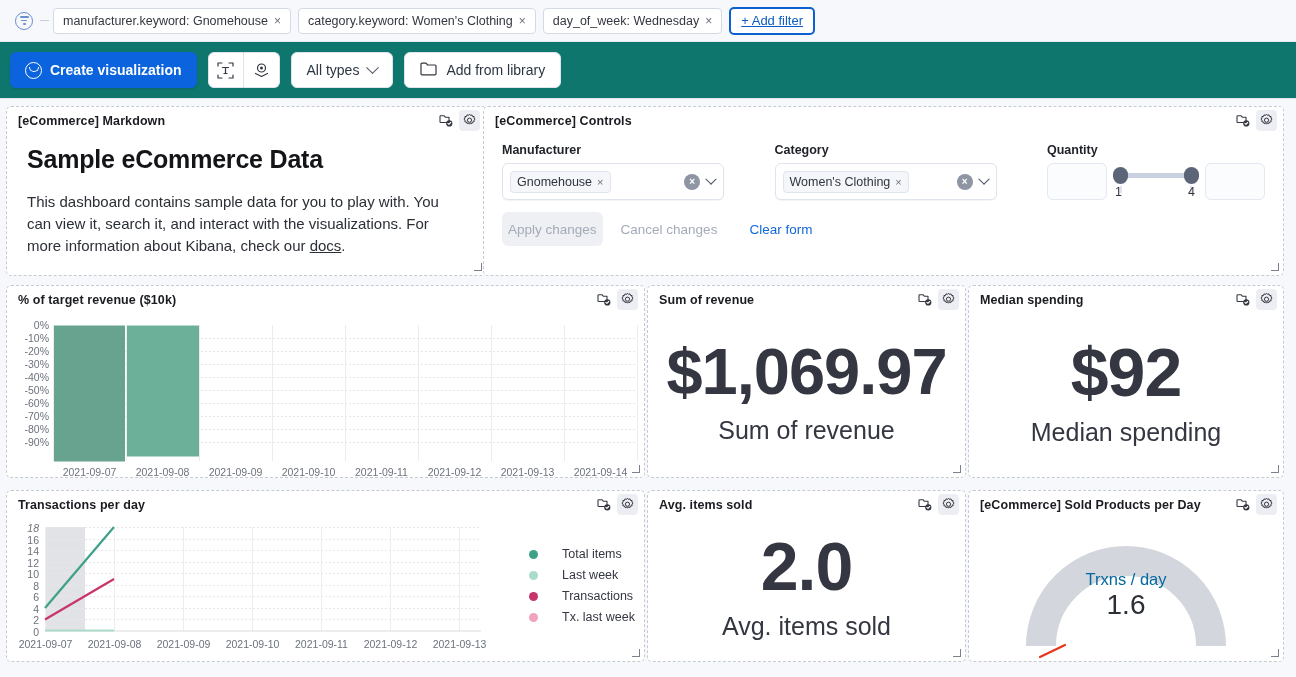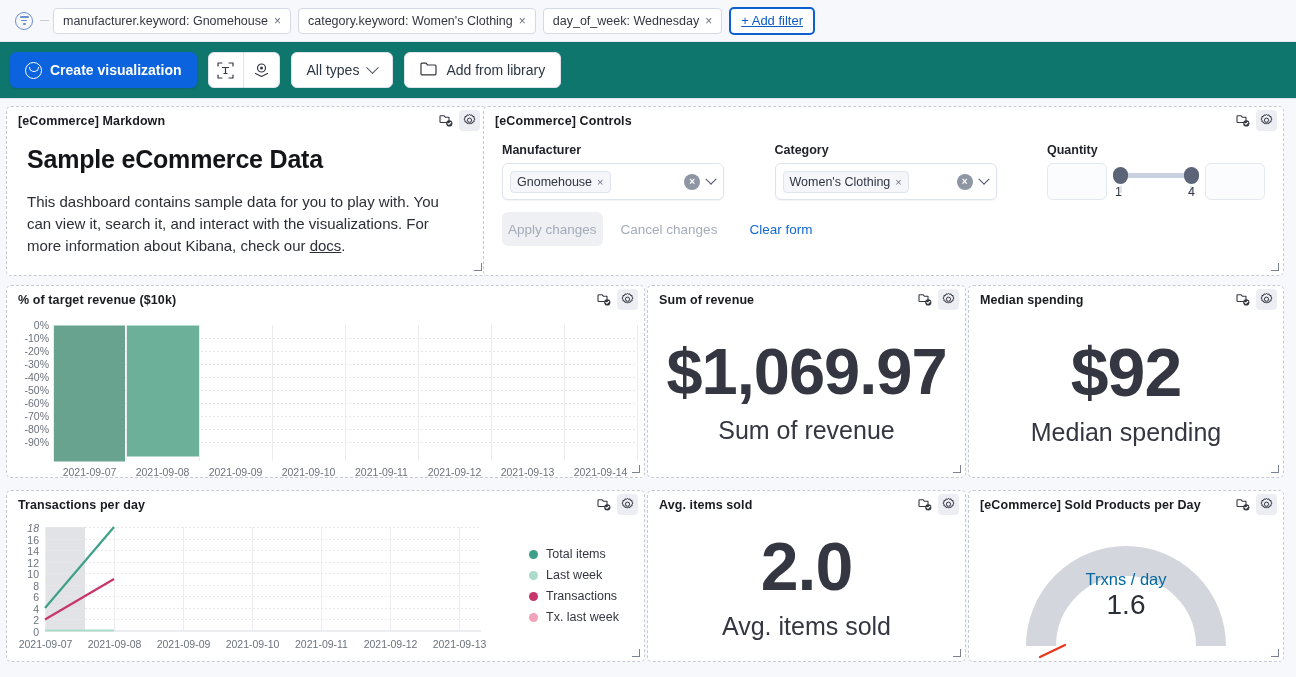--- a/index.html
+++ b/index.html
@@ -195,21 +195,21 @@
   .axis-lbl { position: absolute; font-size: 10.5px; color: #6c727c; white-space: nowrap; }
   .ylab { text-align: right; }
 
   
   .metric-wrap { display: flex; flex-direction: column; align-items: center; justify-content: center; height: calc(100% - 27px); padding-bottom: 6px; }
   .metric-value { font-size: 65px; font-weight: bold; color: #343741; line-height: 1; letter-spacing: -1px; }
   .metric-label { font-size: 25px; color: #343741; margin-top: 12px; }
   .metric-value.big { font-size: 68px; }
 
   .legend { position: absolute; display: flex; flex-direction: column; gap: 7px; }
-  .legend-item { display: flex; align-items: center; gap: 8px; font-size: 12.5px; color: #343741; cursor: pointer; }
+  .legend-item { display: flex; align-items: center; gap: 24px; font-size: 12.5px; color: #343741; cursor: pointer; }
   .legend-dot { width: 9px; height: 9px; border-radius: 50%; }
 </style>
 </head>
 <body>
 
 <div class="top-strip">
   <div class="gray-frag"></div>
   <div class="blue-frag"></div>
 </div>
 

